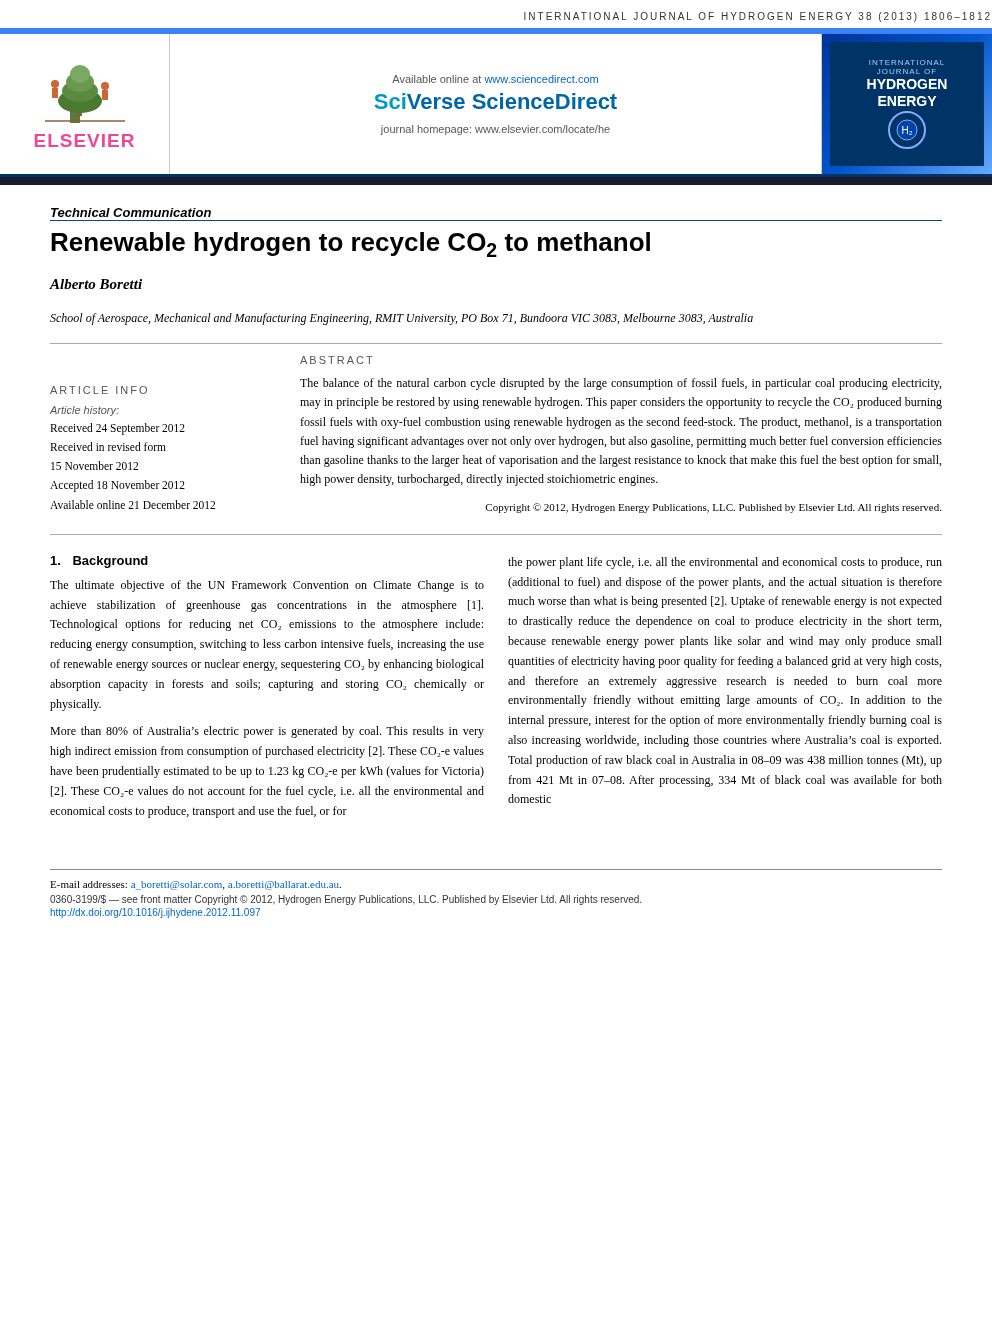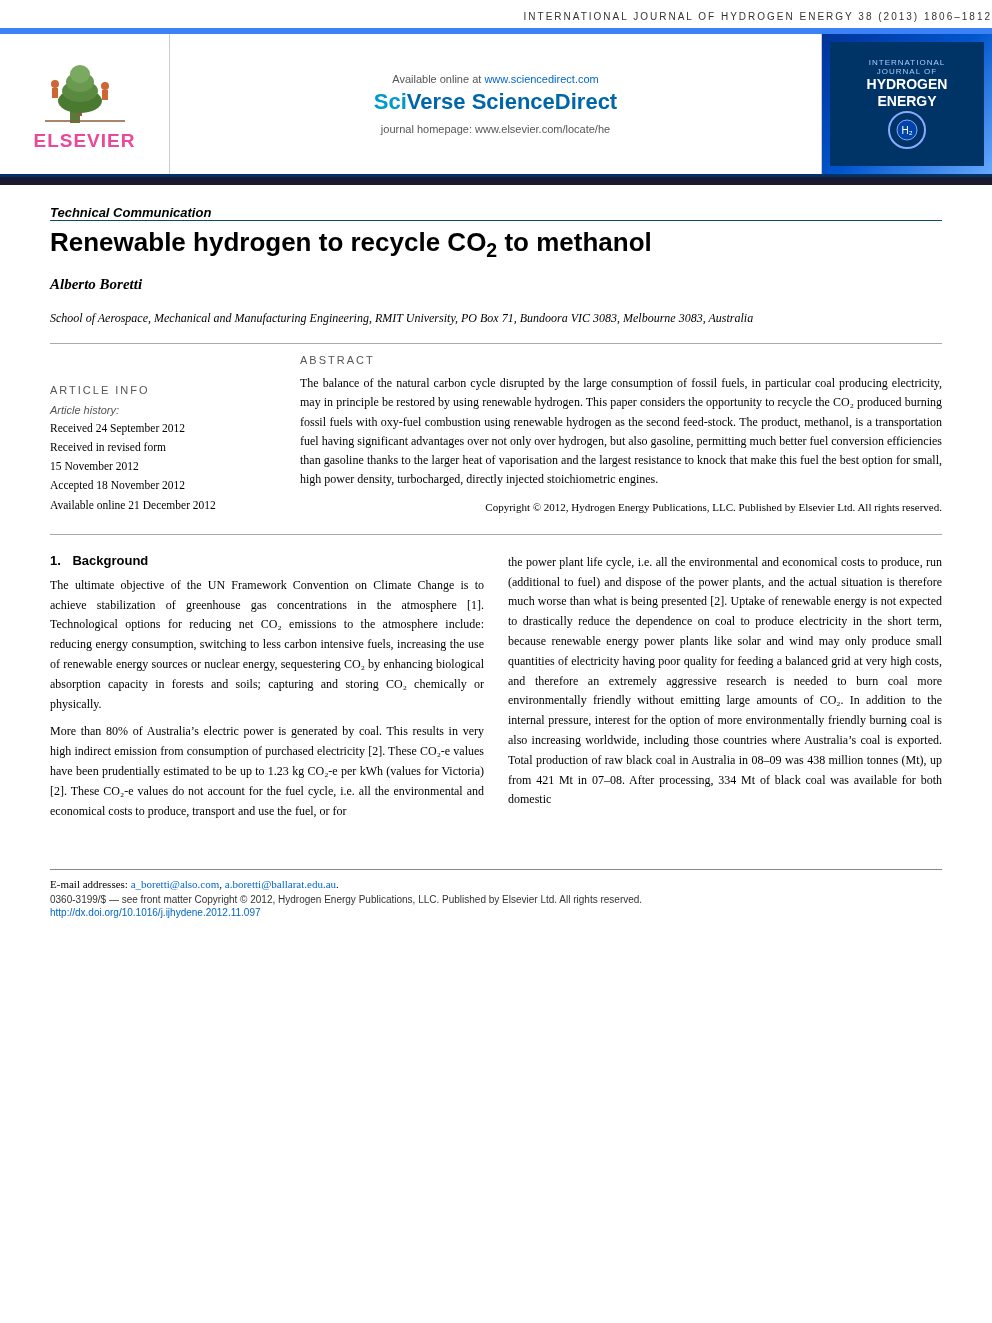--- a/index.html
+++ b/index.html
@@ -462,18 +462,18 @@
       <div class="body-text">the power plant life cycle, i.e. all the environmental and economical costs to produce, run (additional to fuel) and dispose of the power plants, and the actual situation is therefore much worse than what is being presented [2]. Uptake of renewable energy is not expected to drastically reduce the dependence on coal to produce electricity in the short term, because renewable energy power plants like solar and wind may only produce small quantities of electricity having poor quality for feeding a balanced grid at very high costs, and therefore an extremely aggressive research is needed to burn coal more environmentally friendly without emitting large amounts of CO₂. In addition to the internal pressure, interest for the option of more environmentally friendly burning coal is also increasing worldwide, including those countries where Australia’s coal is exported. Total production of raw black coal in Australia in 08–09 was 438 million tonnes (Mt), up from 421 Mt in 07–08. After processing, 334 Mt of black coal was available for both domestic</div>
     </div>
 
   </div>
 
 </div>
 
 <div class="footer-area">
   <div class="footer-email">
     <span>E-mail addresses:</span>
-    <a href="#">a_boretti@also.com</a>,
+    <a href="#">a_boretti@solar.com</a>,
     <a href="#">a.boretti@ballarat.edu.au</a>.
   </div>
   <div class="footer-bottom-line">0360-3199/$ — see front matter Copyright © 2012, Hydrogen Energy Publications, LLC. Published by Elsevier Ltd. All rights reserved.</div>
   <div class="footer-doi">http://dx.doi.org/10.1016/j.ijhydene.2012.11.097</div>
 </div>
 
 </body></html>

